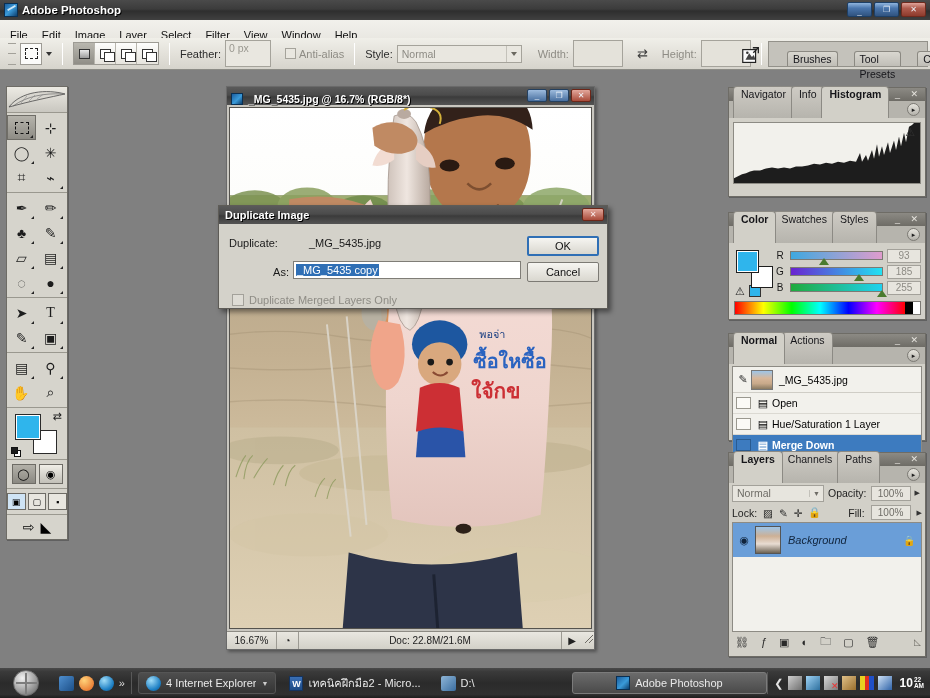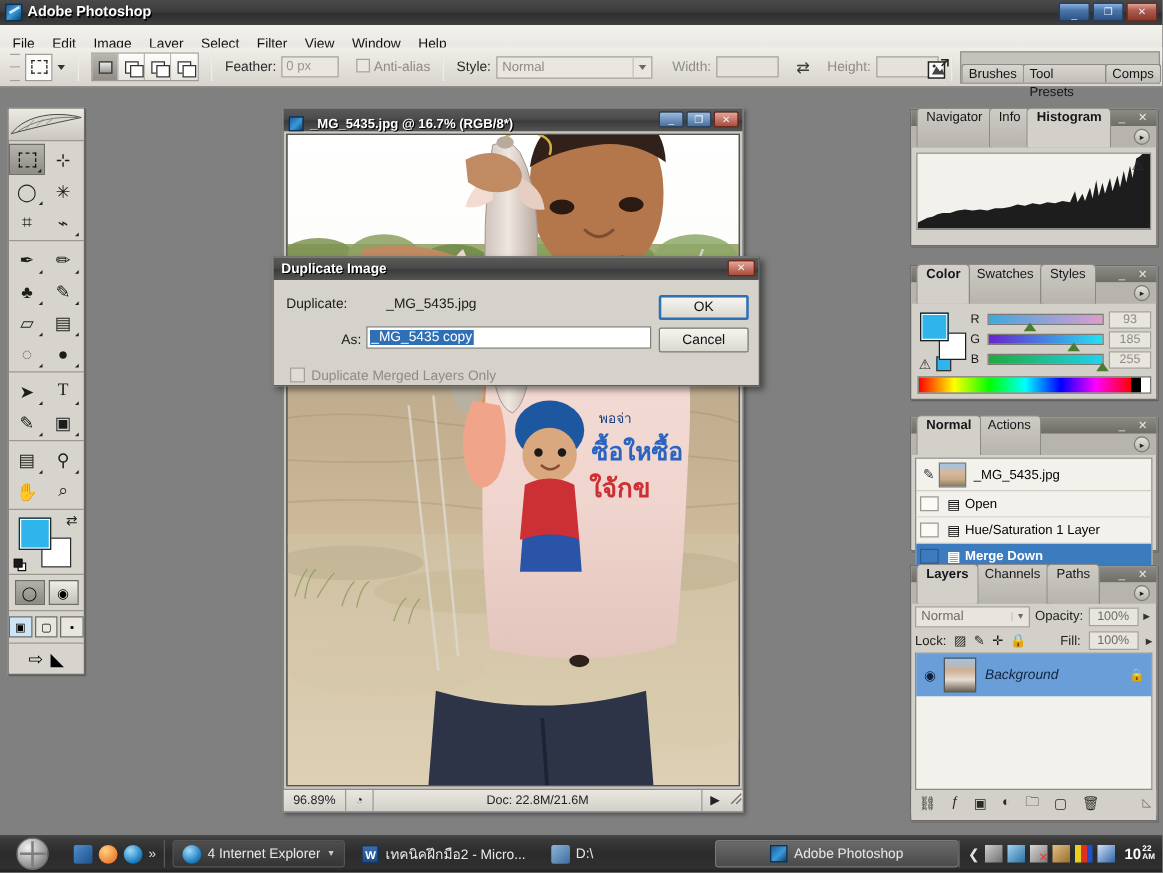--- a/index.html
+++ b/index.html
@@ -79,41 +79,41 @@
   }
   .sel-mode:last-child{border-right:none;}
   .sel-mode.active { background:linear-gradient(to bottom,#b9b7af,#908e87); }
   .sm-box { width:11px;height:10px;border:1px solid #333; background:#fff; }
   .sel-mode.active .sm-box { background: linear-gradient(to bottom,#e9e9e9,#9a9a9a); }
   .sm-box2 { width:11px;height:10px;border:1px solid #333;background:#fff;position:relative; }
   .sm-box2:after{content:"";position:absolute;left:3px;top:2px;width:9px;height:8px;border:1px solid #333;background:#fff;}
   .ob-label { font-size:11px; color:#2b2b2b; }
   .ob-input {
     border:1px solid #a5a39b; background:#e9e7e0; color:#9a9890;
-    height:17px; padding:1px 3px; font-size:10.5px; font-family:"Liberation Sans",sans-serif;
+    height:27px; padding:1px 3px; font-size:10.5px; font-family:"Liberation Sans",sans-serif;
   }
   .ob-check { width:11px;height:11px;border:1px solid #a5a39b;background:#e9e7e0;display:inline-block;vertical-align:-1px;margin-right:3px;}
   .ob-select {
     border:1px solid #a5a39b; background:#e9e7e0; height:18px; width:125px;
     display:flex; align-items:center; justify-content:space-between; padding-left:4px; color:#8d8b84; font-size:10.5px;
   }
   .ob-select .arrowbox { width:15px;height:16px;display:flex;align-items:center;justify-content:center;
                          border-left:1px solid #c4c2ba; }
   .swapicon { font-size:13px; color:#3a3a3a; }
 
   
   .palette-well {
     position:absolute; right:2px; top:41px; height:26px; width:160px;
     background:#c4c2bb; border:1px solid #93918a; display:flex; align-items:flex-end;
   }
   .pw-tab {
     height:15px; padding:0 5px; font-size:10.5px; color:#15151a;
     background:linear-gradient(to bottom,#d9d7d0,#c0beb7);
     border-left:1px solid #8b8982; border-top:1px solid #8b8982; border-right:1px solid #8b8982;
-    border-radius:3px 3px 0 0; line-height:15px; margin-right:-2px;
+    border-radius:3px 3px 0 0; line-height:15px; margin-right:-2px;margin-left:18px;
   }
   .dockicon {
     position:absolute; right:168px; top:45px; width:22px; height:22px;
   }
 
   
   .toolbox {
     position:absolute; left:6px; top:86px; width:62px;
     background:#d6d4cc; border:1px solid #6e6c66;
     box-shadow: 1px 1px 0 rgba(0,0,0,.25);
@@ -734,21 +734,21 @@
         </g>
 
         <path d="M176 2 q14 -10 28 -2" stroke="#d4b13a" stroke-width="2" fill="none"></path>
         <path d="M204 0 q12 4 8 16" stroke="#d4b13a" stroke-width="2" fill="none"></path>
 
         <path d="M144 20 q22 -12 40 2 q10 10 2 20 q-20 10 -40 -4 z" fill="#c08a63"></path>
       </svg>
     </div>
 
     <div class="doc-status">
-      <div class="ds-zoom">96.89%</div>
+      <div class="ds-zoom">16.67%</div>
       <div class="ds-icon">◔</div>
       <div class="ds-doc">Doc: 22.8M/21.6M</div>
       <div class="ds-arrow">▶</div>
       <div class="ds-grip">
         <svg viewBox="0 0 12 12" width="12" height="12">
             <path d="M11 3 L3 11 M11 7 L7 11" stroke="#6d6b64" stroke-width="1"></path>
           </svg>
       </div>
     </div>
   </div>

